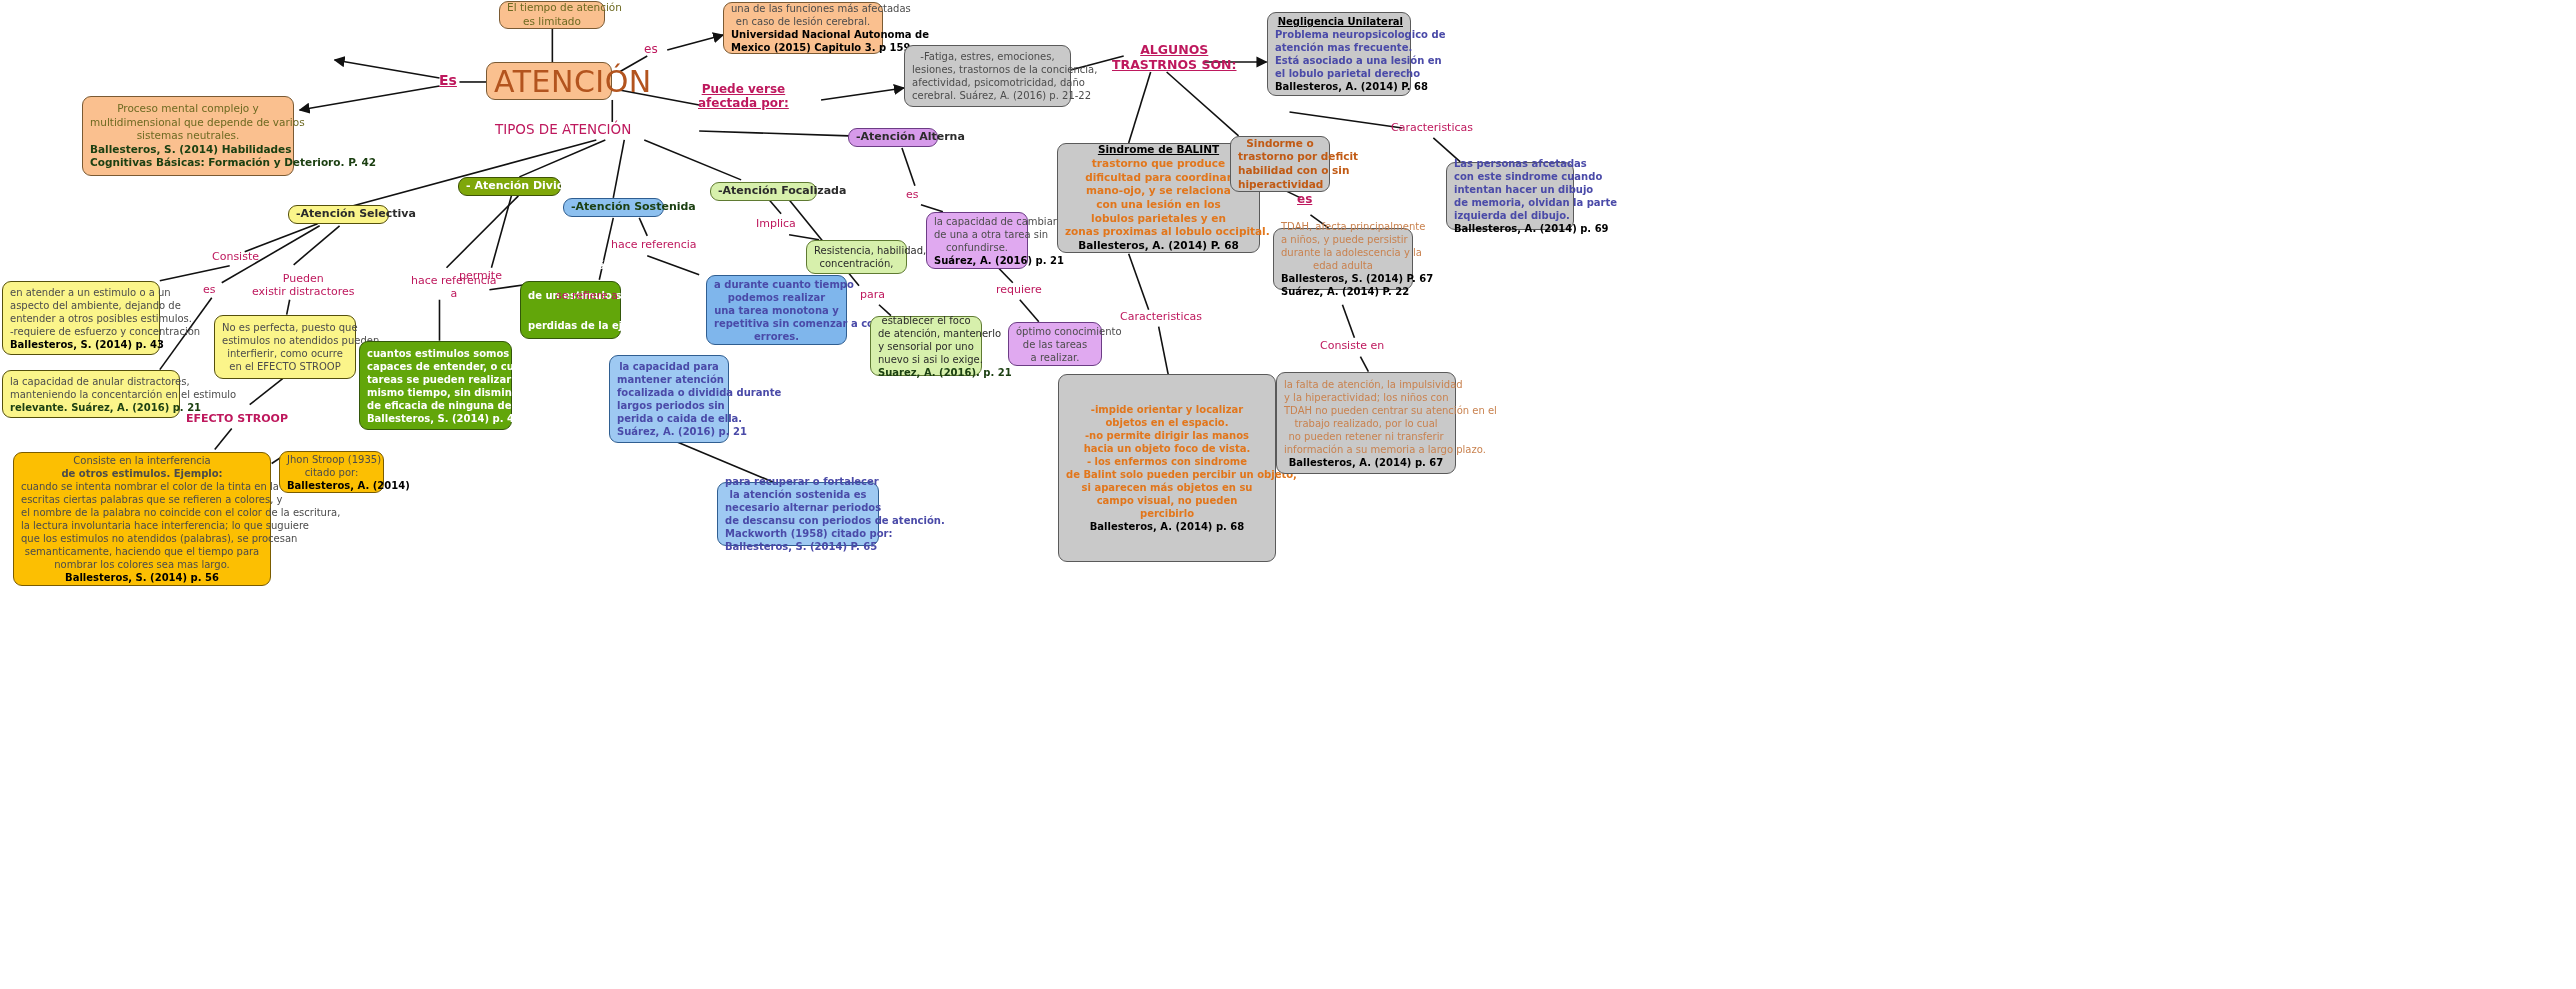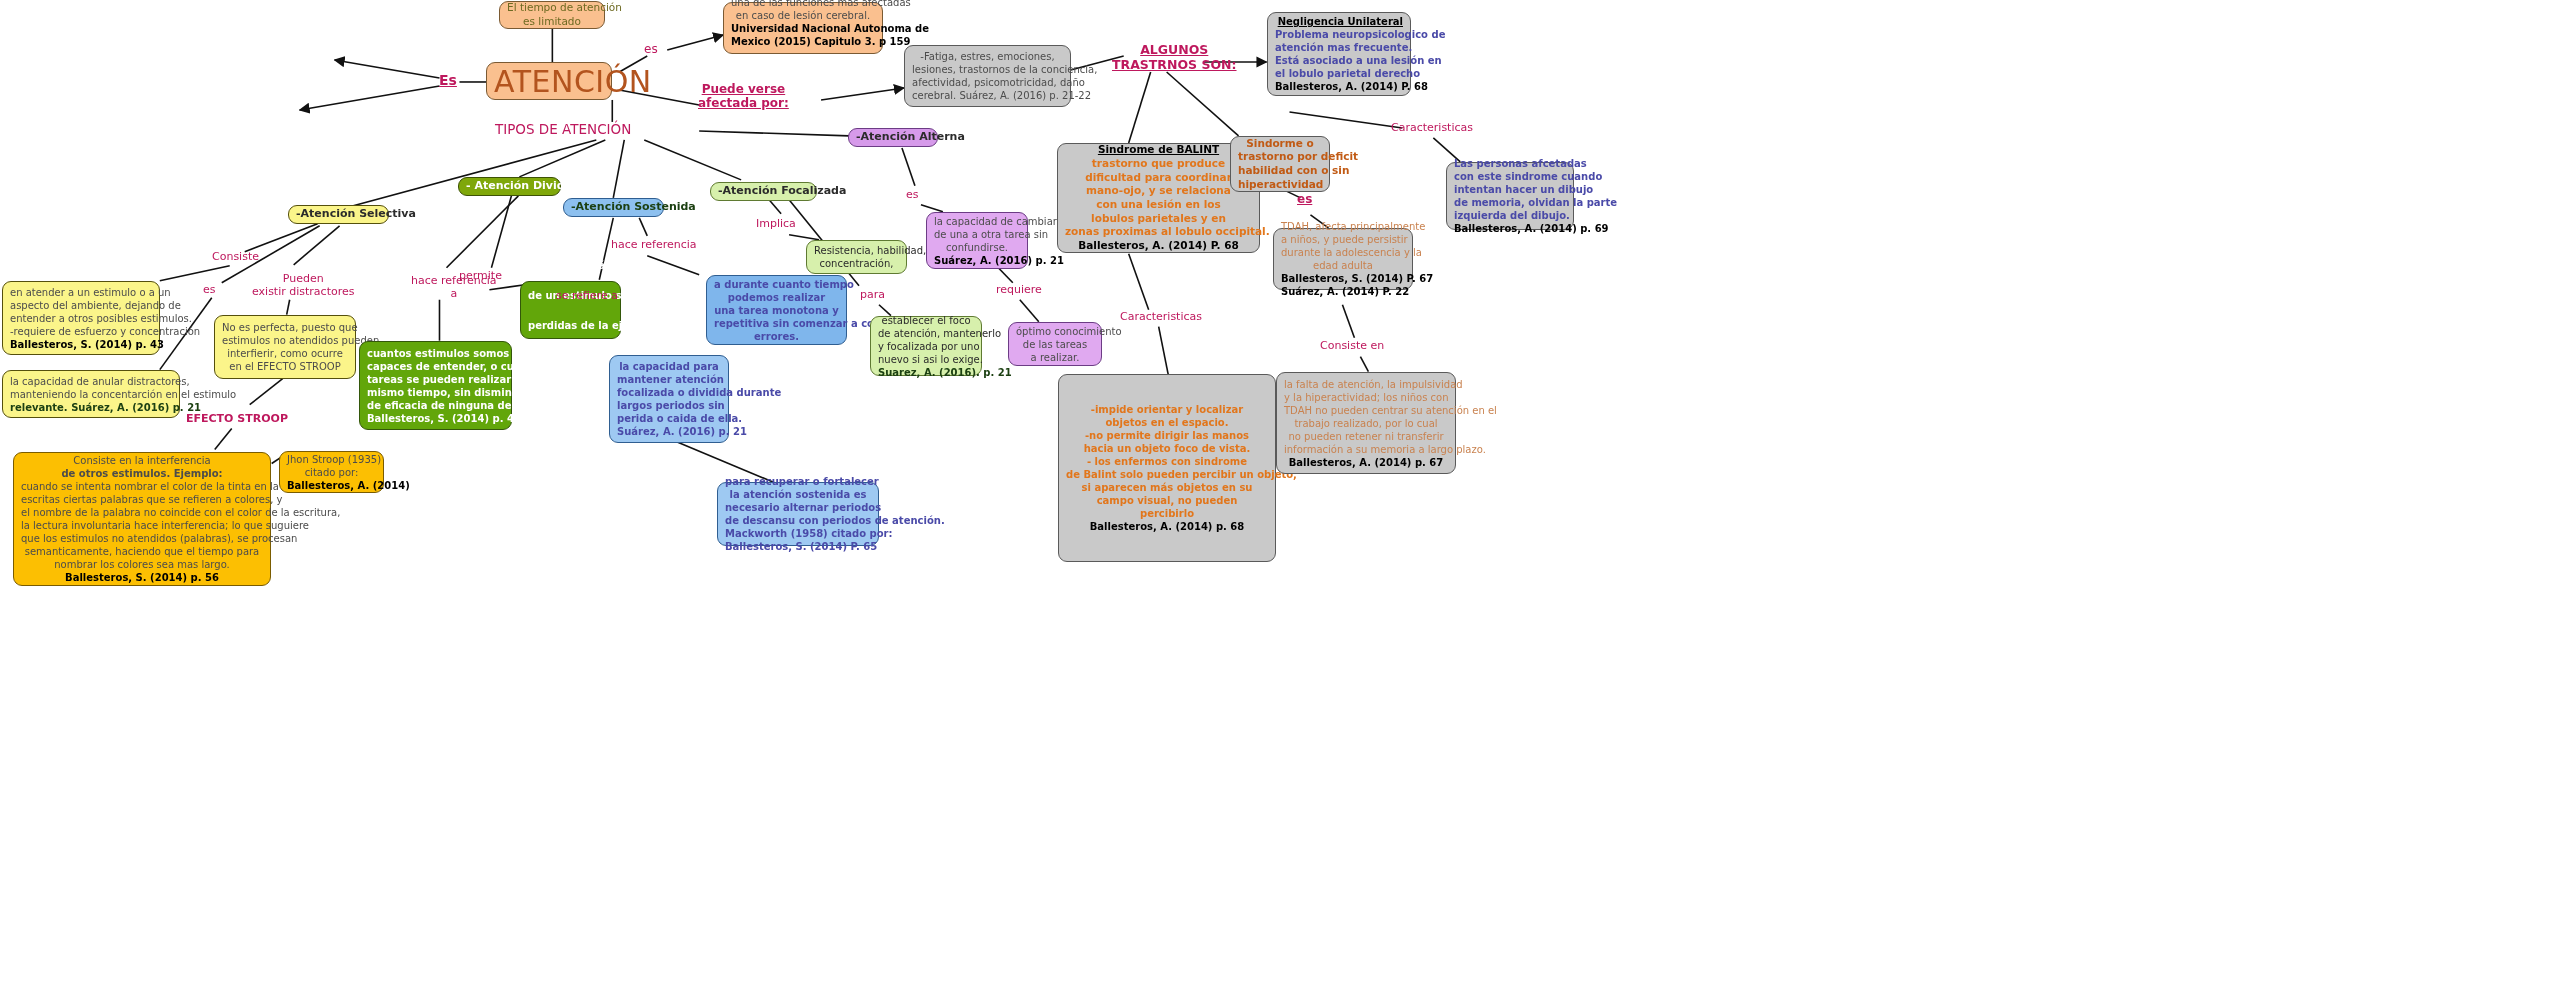--- a/index.html
+++ b/index.html
@@ -177,31 +177,38 @@
 
       <path d="M 903 148 L 916 186"></path>
       <path d="M 922 205 L 944 212"></path>
 
       <path d="M 985 253 L 1014 283"></path>
       <path d="M 1021 300 L 1040 322"></path>
     </g>
   </svg>
 
 
+  <div class="node peach" style="left:82px; top:96px; width:212px; height:80px; font-size:10.5px;">
+    <span class="ln t-olive">Proceso mental complejo y</span>
+    <span class="ln t-olive">multidimensional que depende de varios</span>
+    <span class="ln t-olive">sistemas neutrales.</span>
+    <span class="ln t-green">Ballesteros, S. (2014) Habilidades</span>
+    <span class="ln t-green">Cognitivas Básicas: Formación y Deterioro. P. 42</span>
+  </div>
 
   <div class="node peach" style="left:499px; top:1px; width:106px; height:28px; font-size:10.5px;">
     <span class="ln t-olive">El tiempo de atención</span>
     <span class="ln t-olive">es limitado</span>
   </div>
 
   <div class="node peach title-node" style="left:486px; top:62px; width:126px; height:38px;">
     <span class="ln">ATENCIÓN</span>
   </div>
 
-  <div class="node peach" style="left:723px; top:2px; width:160px; height:52px; font-size:10px;justify-content:flex-end;">
+  <div class="node peach" style="left:723px; top:2px; width:160px; height:52px; font-size:10px;">
     <span class="ln t-grey">una de las funciones más afectadas</span>
     <span class="ln t-grey">en caso de lesión cerebral.</span>
     <span class="ln t-black">Universidad Nacional Autonoma de</span>
     <span class="ln t-black">Mexico (2015) Capitulo 3. p 159</span>
   </div>
 
   <div class="node grey" style="left:904px; top:45px; width:167px; height:62px; font-size:10px;">
     <span class="ln t-grey">-Fatiga, estres, emociones,</span>
     <span class="ln t-grey">lesiones, trastornos de la conciencia,</span>
     <span class="ln t-grey">afectividad, psicomotricidad, daño</span>
@@ -383,21 +390,21 @@
   </div>
 
   <div class="node lime" style="left:806px; top:240px; width:101px; height:34px; font-size:10px;">
     <span class="ln t-dark">Resistencia, habilidad,</span>
     <span class="ln t-dark">concentración,</span>
   </div>
 
   <div class="node lime" style="left:870px; top:316px; width:112px; height:60px; font-size:10px;">
     <span class="ln t-dark">establecer el foco</span>
     <span class="ln t-dark">de atención, mantenerlo</span>
-    <span class="ln t-dark">y focalizada por uno</span>
+    <span class="ln t-dark">y sensorial por uno</span>
     <span class="ln t-dark">nuevo si asi lo exige.</span>
     <span class="ln t-green">Suarez, A. (2016). p. 21</span>
   </div>
 
   <div class="node violetlt" style="left:926px; top:212px; width:102px; height:57px; font-size:10px;">
     <span class="ln t-grey">la capacidad de cambiar</span>
     <span class="ln t-grey">de una a otra tarea sin</span>
     <span class="ln t-grey">confundirse.</span>
     <span class="ln t-black">Suárez, A. (2016) p. 21</span>
   </div>

